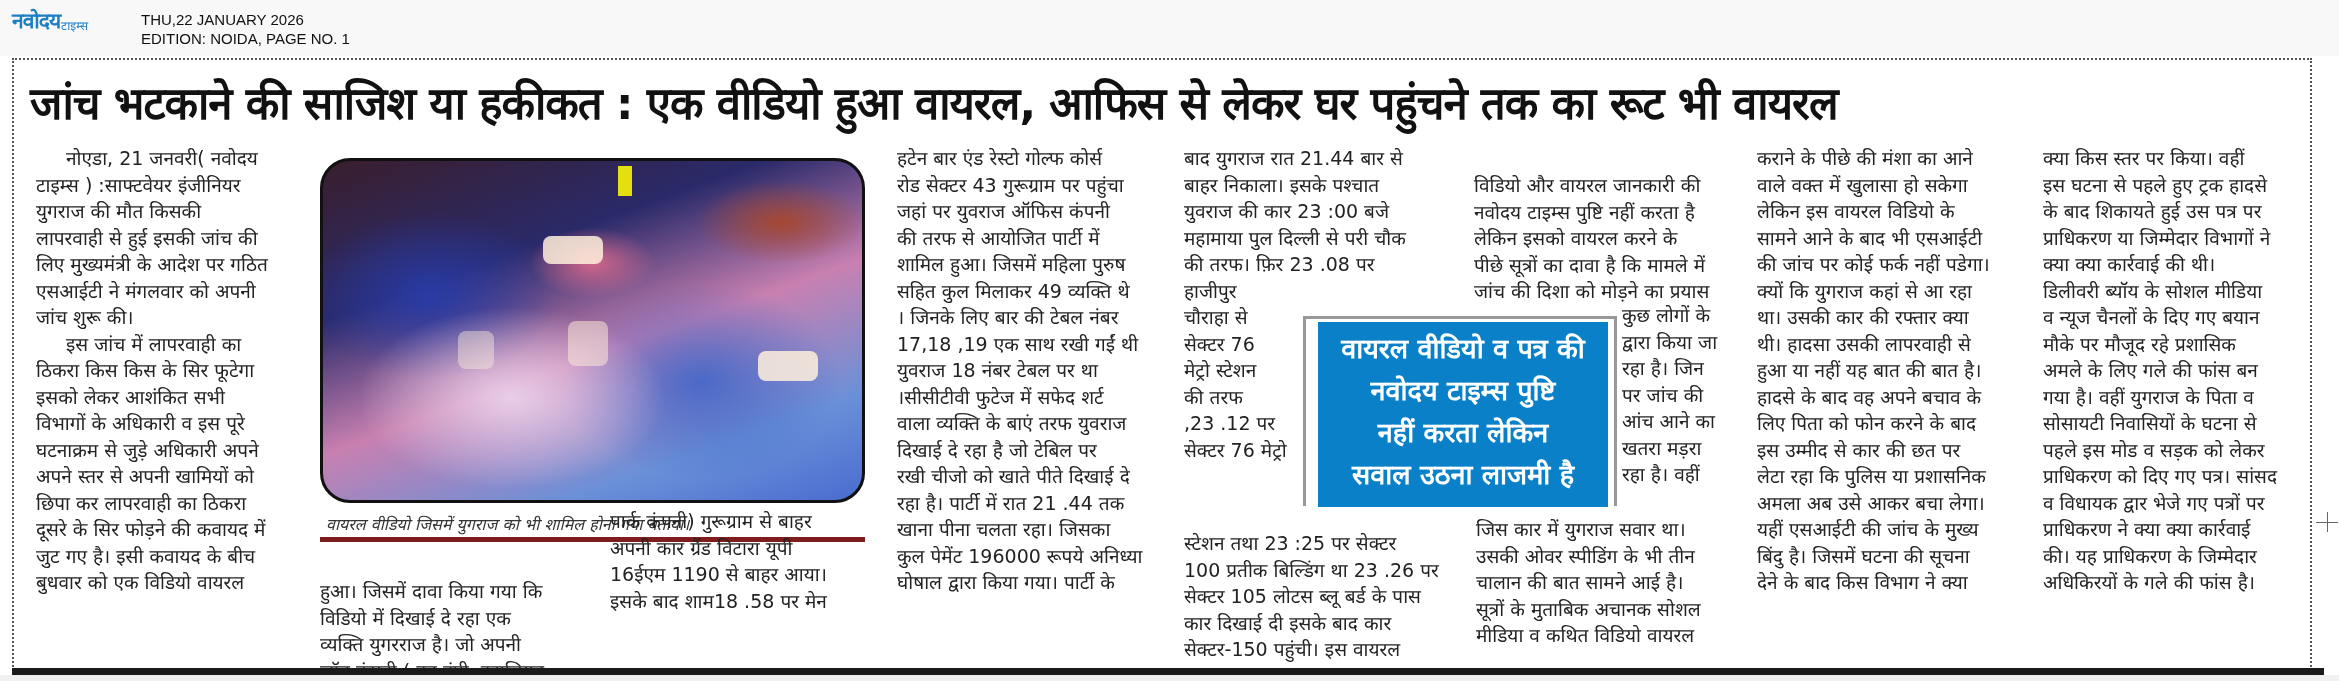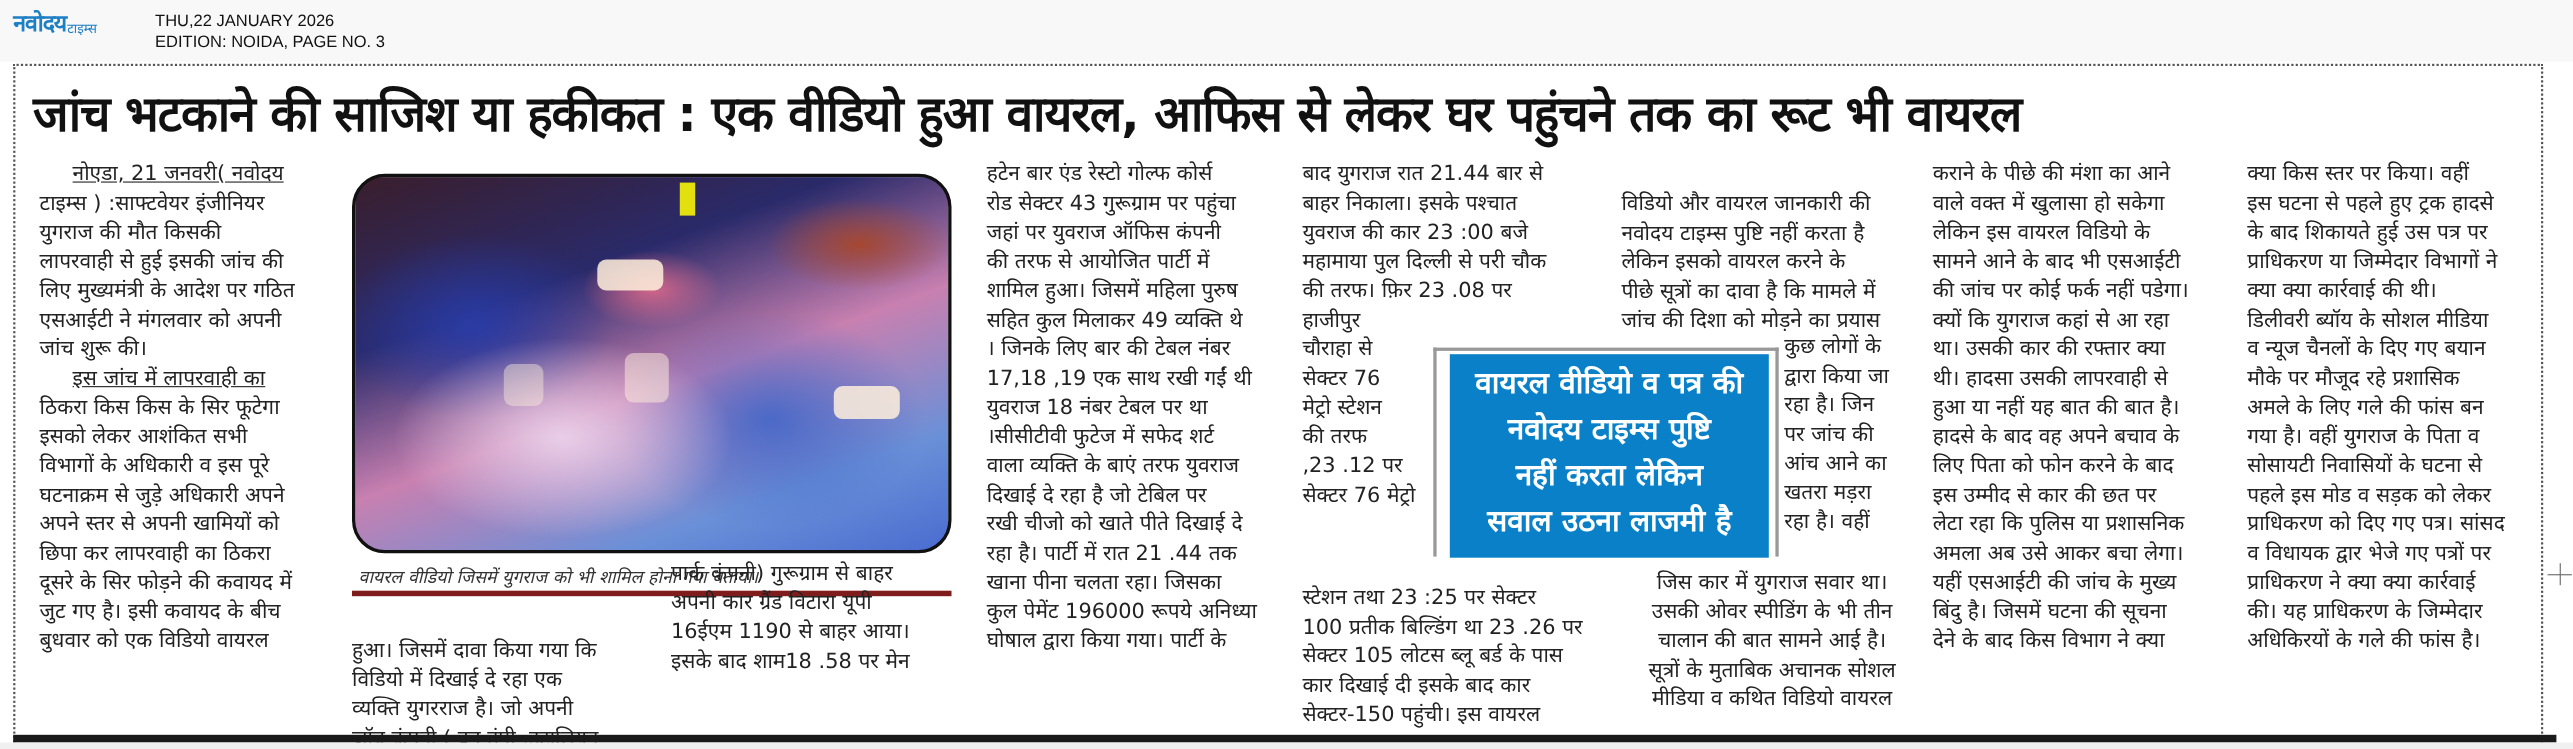--- a/index.html
+++ b/index.html
@@ -10,21 +10,21 @@
   .logo { position: absolute; left: 12px; top: 10px; height: 24px; display: flex; align-items: flex-end; color: #1d7fc4; }
   .logo-main { font-size: 21px; font-weight: bold; letter-spacing: -1px; }
   .logo-sub { font-size: 12px; margin-left: 1px; }
   .edition { position: absolute; left: 141px; top: 10px; font-family: "Liberation Sans", sans-serif; font-size: 15px; line-height: 19px; color: #111; }
 
   .page { position: absolute; left: 12px; top: 58px; width: 2300px; height: 620px; border-left: 2px dotted #555; border-right: 2px dotted #555; border-top: 2px dotted #555; }
   .headline { position: absolute; left: 30px; top: 70px; width: 2280px; font-size: 45px; line-height: 68px; font-weight: bold; color: #111; letter-spacing: -1px; white-space: nowrap; transform: scaleX(0.97); transform-origin: left; }
 
   .col { position: absolute; top: 145px; font-size: 19px; line-height: 26.5px; color: #222; }
   .col p { white-space: nowrap; }
-  .indent { padding-left: 30px; text-decoration: underline; }
+  .indent { padding-left: 30px; }
 
   .col1 { left: 36px; width: 270px; }
   .photo-wrap { position: absolute; left: 320px; top: 158px; width: 545px; height: 345px; }
   .photo { position: absolute; left: 0; top: 0; width: 545px; height: 345px; border-radius: 30px; border: 3px solid #111; overflow: hidden;
     background:
       radial-gradient(ellipse 120px 60px at 85% 18%, rgba(170,70,40,0.9), transparent 70%),
       radial-gradient(ellipse 90px 50px at 50% 30%, rgba(240,110,140,0.8), transparent 70%),
       radial-gradient(ellipse 220px 130px at 35% 70%, rgba(235,210,235,0.95), transparent 70%),
       radial-gradient(ellipse 200px 140px at 70% 65%, rgba(60,100,200,0.85), transparent 70%),
       radial-gradient(ellipse 180px 120px at 20% 40%, rgba(40,60,170,0.9), transparent 70%),
@@ -32,21 +32,21 @@
   .photo-item { position: absolute; background: rgba(255,240,220,0.85); border-radius: 8px; }
   .caption { position: absolute; left: 320px; top: 513px; width: 545px; font-family: "DejaVu Serif", serif; font-style: italic; font-size: 16px; line-height: 24px; color: #333; border-bottom: 5px solid #7f1d1d; padding-left: 6px; }
 
   .col2a { left: 320px; top: 538px; width: 270px; margin-top: 40px; }
   .col2b { left: 610px; top: 508px; width: 260px; }
 
   .col3 { left: 897px; width: 290px; }
   .col4 { left: 1184px; width: 280px; }
   .col4b { left: 1184px; top: 530px; width: 280px; }
   .col5 { left: 1474px; width: 270px; margin-top: 27px; }
-  .col5b { left: 1476px; top: 516px; width: 270px; text-align: center; }
+  .col5b { left: 1476px; top: 516px; width: 270px; }
   .col5side { left: 1622px; top: 302px; width: 130px; }
   .col6 { left: 1757px; width: 280px; }
   .col7 { left: 2043px; width: 280px; }
 
   .pullquote-frame { position: absolute; left: 1303px; top: 316px; width: 314px; height: 190px; border-top: 3px solid #999; border-left: 3px solid #999; border-right: 3px solid #999; }
   .pullquote { position: absolute; left: 1318px; top: 322px; width: 290px; height: 185px; background: #0a80c8; color: #ffffff; font-size: 27px; line-height: 42px; font-weight: bold; text-align: center; padding-top: 6px; }
 
   .bottom-rule { position: absolute; left: 12px; top: 668px; width: 2312px; height: 7px; background: #1a1a1a; }
   .footer-strip { position: absolute; left: 0; top: 675px; width: 2339px; height: 6px; background: #f0f0f0; }
   .crosshair-h { position: absolute; left: 2316px; top: 522px; width: 22px; height: 1px; background: #666; }
@@ -55,21 +55,21 @@
 </head>
 <body>
 
 <div class="topbar">
   <div class="logo">
     <span class="logo-main">नवोदय</span>
     <span class="logo-sub">टाइम्स</span>
   </div>
   <div class="edition">
     <div>THU,22 JANUARY 2026</div>
-    <div>EDITION: NOIDA, PAGE NO. 3</div>
+    <div>EDITION: NOIDA, PAGE NO. 1</div>
   </div>
 </div>
 
 <div class="page"></div>
 
 <h1 class="headline">जांच भटकाने की साजिश या हकीकत : एक वीडियो हुआ वायरल, आफिस से लेकर घर पहुंचने तक का रूट भी वायरल</h1>
 
 <div class="col col1">
   <p class="indent">नोएडा, 21 जनवरी( नवोदय</p>
   <p>टाइम्स ) :साफ्टवेयर इंजीनियर</p>

